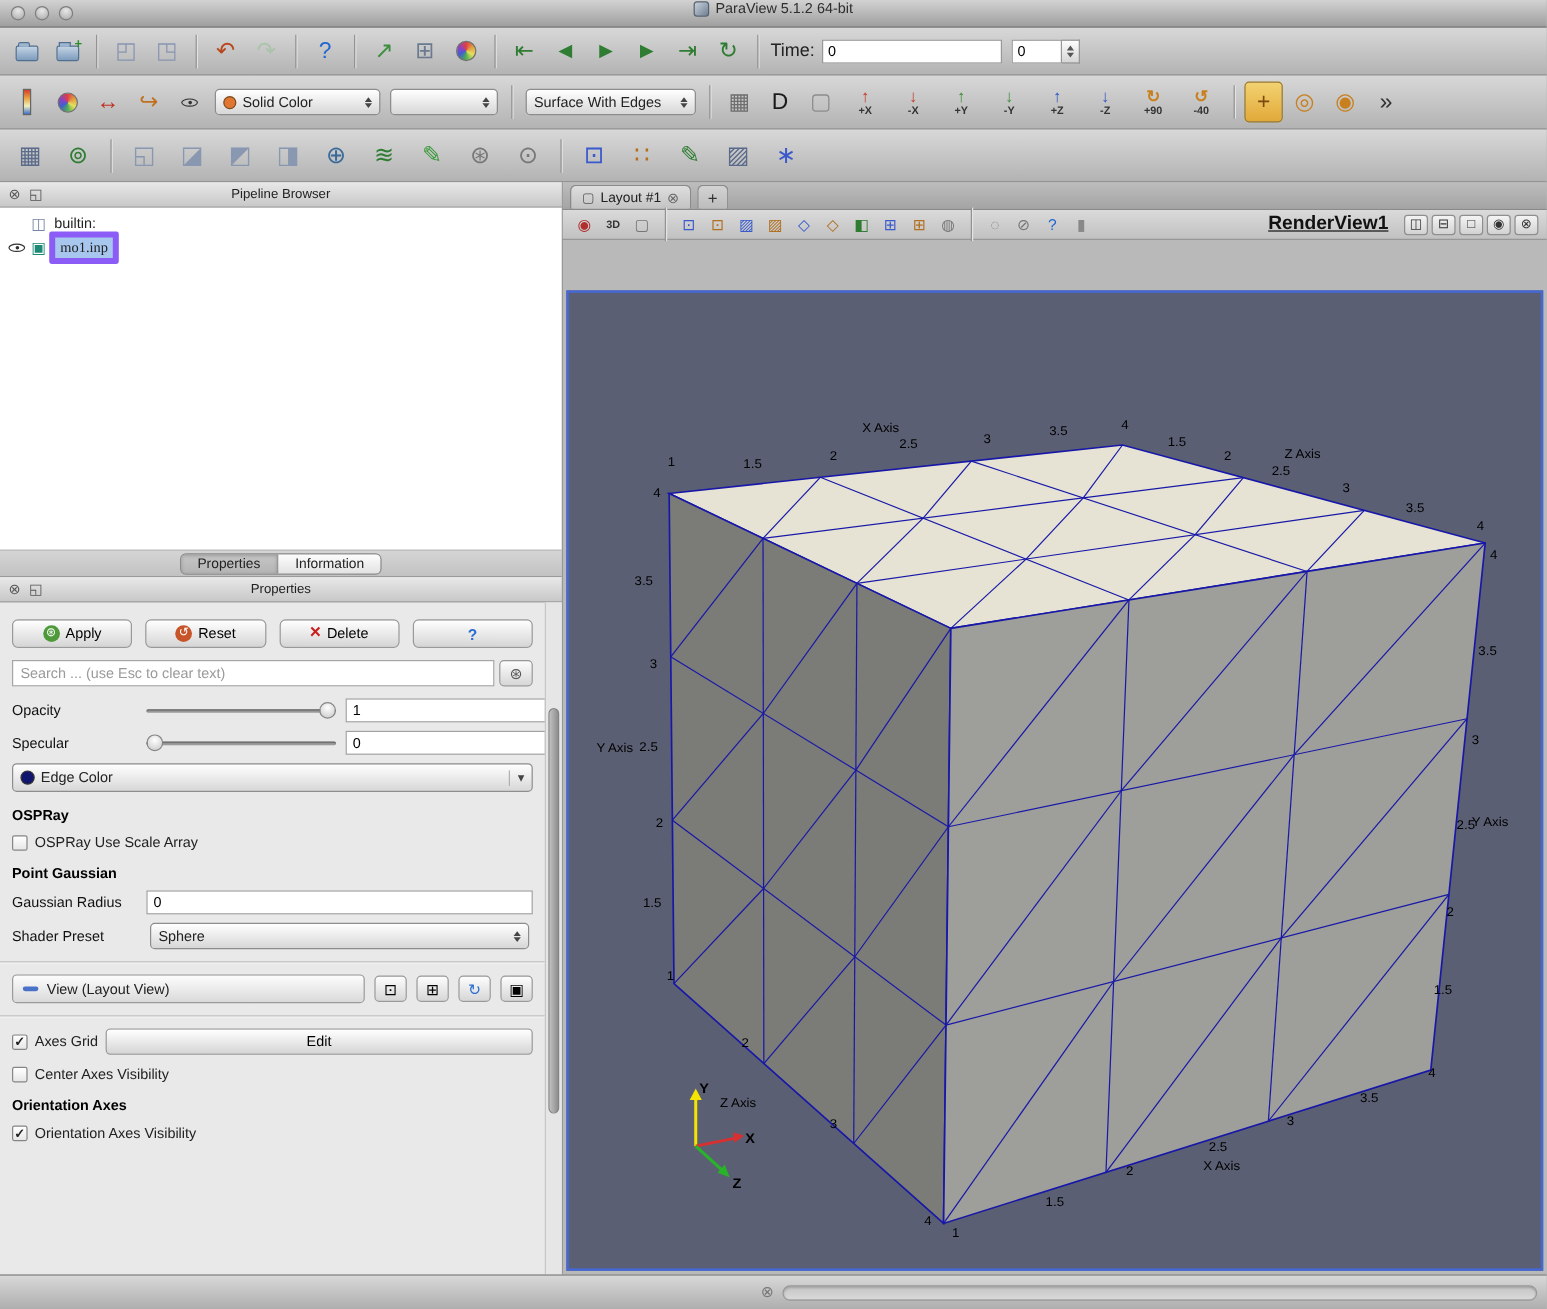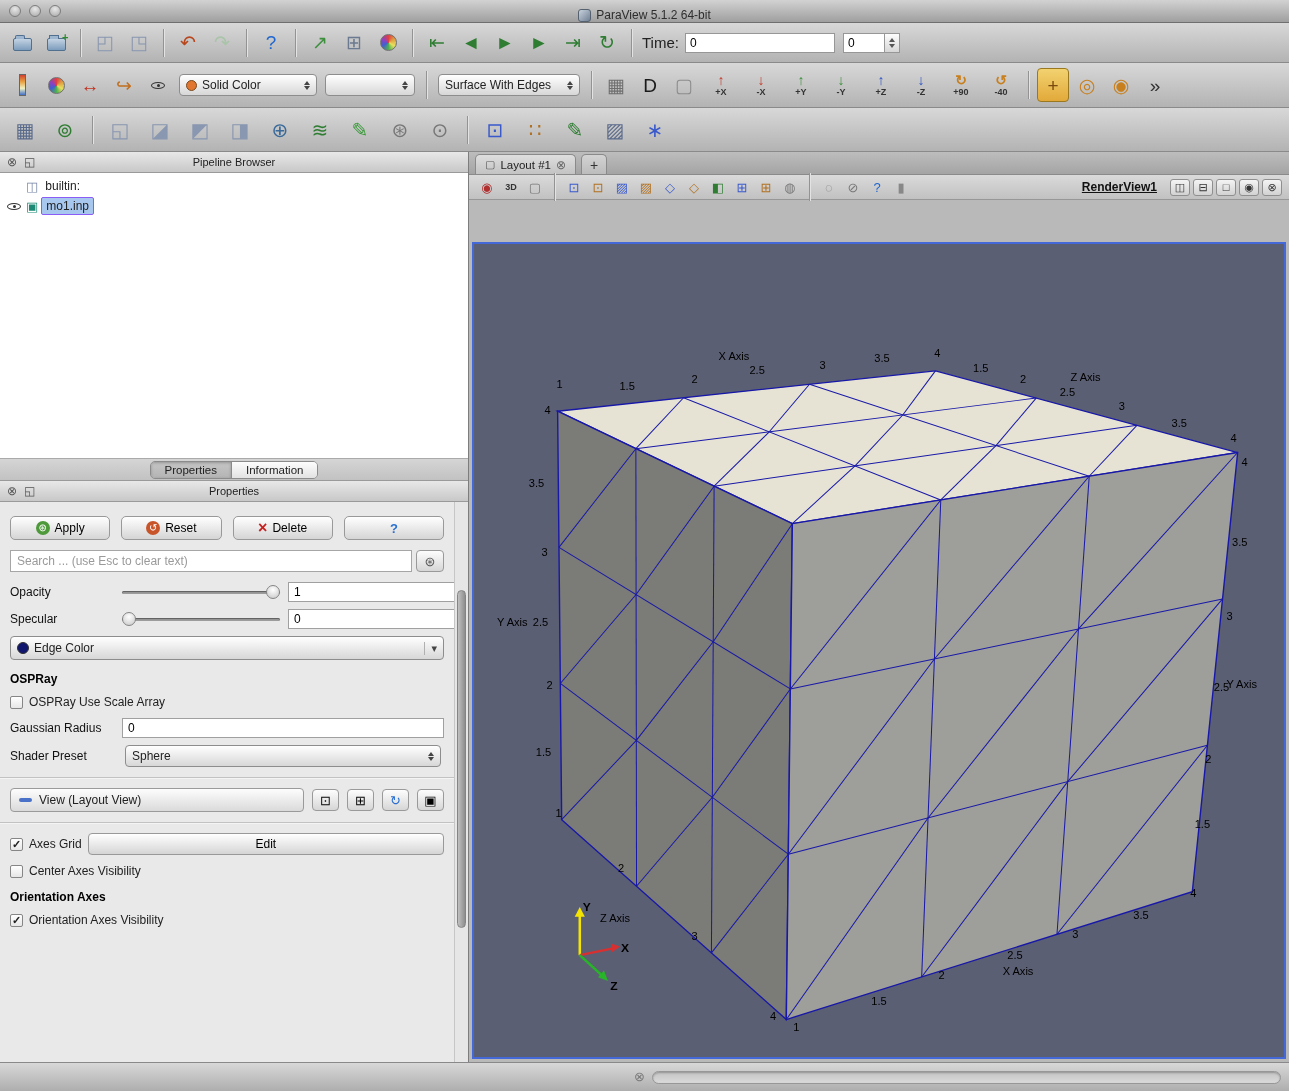--- a/index.html
+++ b/index.html
@@ -4,21 +4,21 @@
 <style>
   * { box-sizing: border-box; margin: 0; padding: 0; }
   html,body { width:1289px; height:1091px; }
   body { font-family:"Liberation Sans",sans-serif; font-size:12px; background:#b9b9b9; overflow:hidden; color:#222; }
   button { font-family:inherit; border:none; background:none; padding:0; cursor:default; }
   input { font-family:inherit; }
 
   .window { width:1289px; height:1091px; display:flex; flex-direction:column; }
 
   
-  .titlebar { height:23px; background:linear-gradient(#d2d2d2,#9f9f9f); border-bottom:1px solid #6f6f6f; position:relative; display:flex; align-items:flex-end; }
+  .titlebar { height:23px; background:linear-gradient(#d2d2d2,#9f9f9f); border-bottom:1px solid #6f6f6f; position:relative; display:flex; align-items:flex-start; }
   .traffic { position:absolute; left:9px; top:5px; display:flex; gap:8px; }
   .tl { width:12px; height:12px; border-radius:50%; background:radial-gradient(circle at 50% 30%,#e8e8e8,#a8a8a8); border:1px solid #7d7d7d; }
   .title-wrap { margin:0 auto; display:flex; align-items:center; gap:5px; }
   .app-icon { width:13px; height:13px; border-radius:3px; background:linear-gradient(135deg,#c8d2dd,#6f7f93); border:1px solid #55616f; }
   .title { font-size:12px; color:#2e2e2e; }
 
   
   .toolbar { display:flex; align-items:center; background:linear-gradient(#d8d8d8,#b3b3b3); border-bottom:1px solid #8a8a8a; padding:0 6px; gap:2px; }
   .row1 { height:40px; } .row2 { height:45px; } .row3 { height:44px; }
   .tb-group { display:flex; align-items:center; gap:2px; }
@@ -69,21 +69,21 @@
   .panel-header { height:21px; background:linear-gradient(#e8e8e8,#c8c8c8); border-bottom:1px solid #9a9a9a; display:flex; align-items:center; position:relative; font-size:11px; flex:0 0 auto; }
   .ph-btn { font-size:12px; color:#555; margin-left:7px; line-height:1; z-index:2; }
   .ph-title { position:absolute; left:0; right:0; text-align:center; color:#222; }
 
   .pipeline { height:307px; display:flex; flex-direction:column; }
   .pipeline-list { flex:1; background:#ffffff; border-bottom:1px solid #aaa; padding-top:3px; }
   .pl-row { display:flex; align-items:center; height:20px; font-size:12px; padding-left:5px; gap:3px; }
   .eye-cell { width:18px; display:flex; justify-content:center; }
   .pl-ico { font-size:13px; line-height:1; }
   .pl-label { padding:1px 4px; border-radius:2px; }
-  .pl-label.selected { background:#a8c7ee; border:1px solid #8b5cf6; }
+  .pl-label.selected { background:#a8c7ee; border:5px solid #8b5cf6;font-family:Liberation Serif, serif; }
 
   .tabs-row { height:22px; display:flex; align-items:center; justify-content:center; background:linear-gradient(#d5d5d5,#c2c2c2); border-bottom:1px solid #9a9a9a; }
   .segmented { display:inline-flex; border:1px solid #8b8b8b; border-radius:5px; overflow:hidden; height:18px; }
   .segment { padding:1px 14px; font-size:11.5px; background:linear-gradient(#fdfdfd,#e2e2e2); display:flex; align-items:center; border-right:1px solid #8b8b8b; }
   .segment:last-child { border-right:none; }
   .segment.active { background:linear-gradient(#c6c6c6,#b4b4b4); box-shadow:inset 0 1px 3px rgba(0,0,0,.25); }
 
   .props { flex:1; display:flex; flex-direction:column; position:relative; }
   .props-body { flex:1; background:#e9e9e9; padding-right:14px; overflow:hidden; }
   .btn-row { display:flex; gap:11px; margin:14px 10px 10px; }
@@ -123,21 +123,21 @@
   .vscroll { position:absolute; right:0; top:21px; bottom:0; width:14px; background:#e6e6e6; border-left:1px solid #c6c6c6; }
   .vscroll .sthumb { position:absolute; left:2px; width:9px; border-radius:5px; background:linear-gradient(90deg,#c0c0c0,#8e8e8e); border:1px solid #848484; top:88px; height:338px; }
 
   
   .layout-tabbar { height:23px; background:linear-gradient(#bdbdbd,#a4a4a4); border-bottom:1px solid #8a8a8a; display:flex; align-items:flex-end; padding:2px 6px 0; gap:5px; }
   .layout-tab { height:20px; display:flex; align-items:center; gap:5px; padding:0 9px; background:linear-gradient(#dedede,#c3c3c3); border:1px solid #8a8a8a; border-bottom:none; border-radius:5px 5px 0 0; font-size:11.5px; }
   .tab-ico { font-size:11px; color:#555; }
   .tab-close { color:#666; font-size:12px; }
   .add-tab { width:26px; height:20px; border:1px solid #8a8a8a; border-bottom:none; border-radius:5px 5px 0 0; background:linear-gradient(#d3d3d3,#bcbcbc); font-size:14px; color:#333; }
   .render-toolbar { height:25px; background:linear-gradient(#dadada,#c1c1c1); border-bottom:1px solid #979797; display:flex; align-items:center; padding:0 7px; gap:1px; }
-  .rv-label { margin-left:auto; font-weight:bold; text-decoration:underline; font-size:12px; color:#111; margin-right:12px; }
+  .rv-label { margin-left:auto; font-weight:bold; text-decoration:underline; font-size:16px; color:#111; margin-right:12px; }
   .rt-win { display:flex; gap:3px; }
   .render-view { flex:1; margin:3px; border:2px solid #4468d8; background:#5b5f73; position:relative; }
   .render-view svg { position:absolute; inset:0; width:100%; height:100%; }
 
   
   .statusbar { height:29px; background:linear-gradient(#d8d8d8,#aeaeae); border-top:1px solid #898989; position:relative; }
   .sb-close { position:absolute; left:634px; top:7px; color:#777; font-size:13px; line-height:1; }
   .sb-progress { position:absolute; left:652px; right:8px; top:8px; height:13px; border:1px solid #979797; border-radius:7px; background:linear-gradient(#c4c4c4,#dadada); box-shadow:inset 0 1px 2px rgba(0,0,0,.25); }
 </style>
 </head>
@@ -478,20 +478,21 @@
             <span class="combo-dn">▾</span>
           </div>
 
           <div class="psection">OSPRay</div>
 
           <div class="check-row">
             <span class="checkbox"></span>
             <span class="clabel">OSPRay Use Scale Array</span>
           </div>
 
+          <div class="psection">Point Gaussian</div>
 
           <div class="prop-row">
             <span class="plabel">Gaussian Radius</span>
             <input class="pfield" value="0" style="">
           </div>
 
           <div class="prop-row">
             <span class="plabel">Shader Preset</span>
             <div class="combo" style="flex:1">
               <span class="combo-text">Sphere</span>

